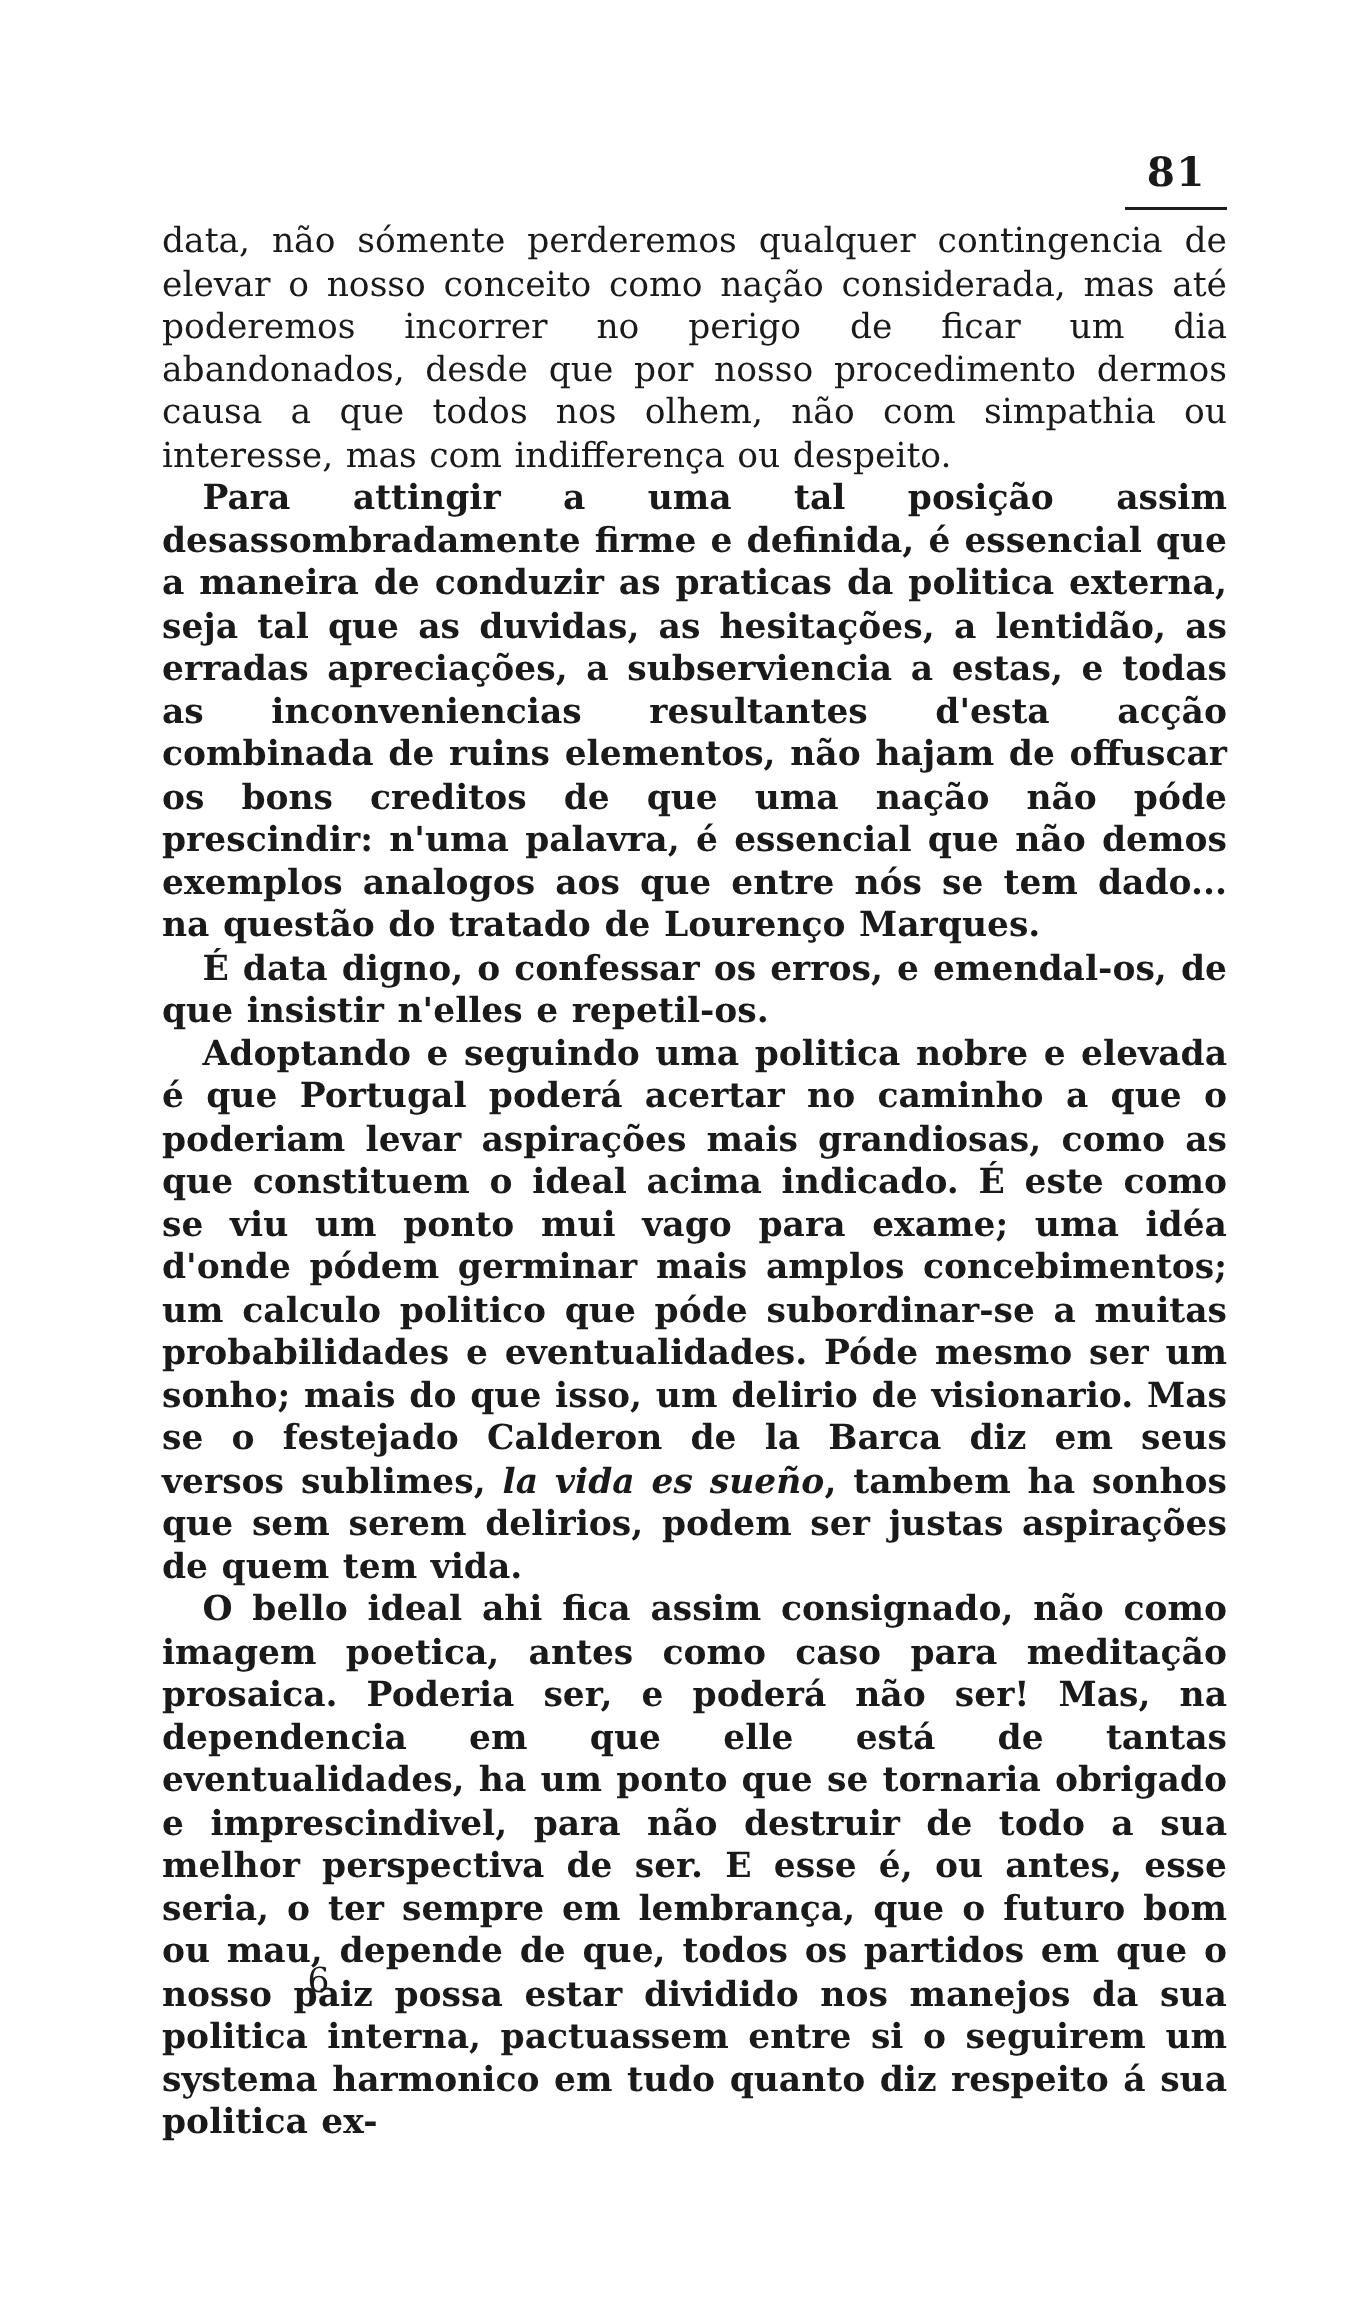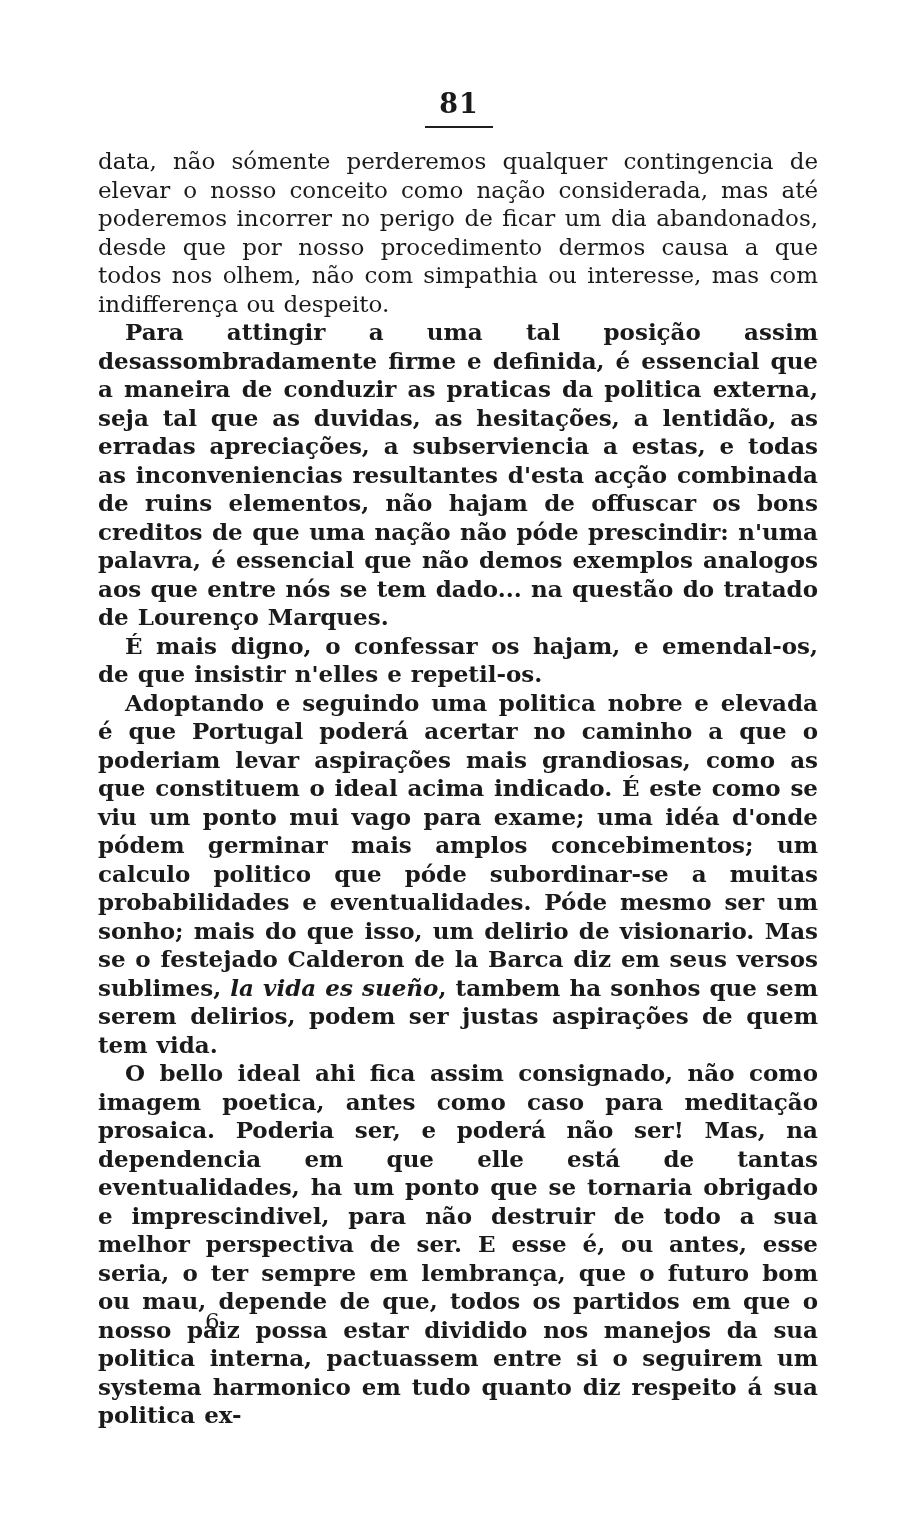--- a/index.html
+++ b/index.html
@@ -11,37 +11,37 @@
     position: relative;
     width: 900px;
     height: 1532px;
     background: #ffffff;
     font-family: "DejaVu Serif", "Liberation Serif", serif;
     color: #1a1a1a;
     overflow: hidden;
   }
   .header {
     position: absolute;
-    top: 88px;
+    top: 100px;
     left: 100px;
     right: 82px;
-    text-align: center;
+    text-align: right;
   }
   .page-number {
     display: inline-block;
     font-size: 27px;
     font-weight: bold;
     letter-spacing: 1px;
     padding: 0 14px 7px 14px;
     border-bottom: 2px solid #1f1f1f;
   }
   .body-text {
     position: absolute;
     top: 147px;
-    left: 98px;
+    left: 108px;
     right: 82px;
     text-align: justify;
     font-size: 23px;
     line-height: 28.5px;
     word-spacing: 1px;
     font-weight: 500;
   }
   .body-text p {
     margin: 0;
     padding: 0;
@@ -65,19 +65,19 @@
 <body>
 
 <div class="page">
   <div class="header">
     <span class="page-number">81</span>
   </div>
 
   <div class="body-text">
       <p class=""><span>data, não sómente perderemos qualquer contingencia de elevar o nosso conceito como nação considerada, mas até poderemos incorrer no perigo de ficar um dia abandonados, desde que por nosso procedimento dermos causa a que todos nos olhem, não com simpathia ou interesse, mas com indifferença ou despeito.</span></p>
       <p class="indent"><span>Para attingir a uma tal posição assim desassombradamente firme e definida, é essencial que a maneira de conduzir as praticas da politica externa, seja tal que as duvidas, as hesitações, a lentidão, as erradas apreciações, a subserviencia a estas, e todas as inconveniencias resultantes d'esta acção combinada de ruins elementos, não hajam de offuscar os bons creditos de que uma nação não póde prescindir: n'uma palavra, é essencial que não demos exemplos analogos aos que entre nós se tem dado... na questão do tratado de Lourenço Marques.</span></p>
-      <p class="indent"><span>É mais digno, o confessar os hajam, e emendal-os, de que insistir n'elles e repetil-os.</span></p>
+      <p class="indent"><span>É data digno, o confessar os erros, e emendal-os, de que insistir n'elles e repetil-os.</span></p>
       <p class="indent"><span>Adoptando e seguindo uma politica nobre e elevada é que Portugal poderá acertar no caminho a que o poderiam levar aspirações mais grandiosas, como as que constituem o ideal acima indicado. É este como se viu um ponto mui vago para exame; uma idéa d'onde pódem germinar mais amplos concebimentos; um calculo politico que póde subordinar-se a muitas probabilidades e eventualidades. Póde mesmo ser um sonho; mais do que isso, um delirio de visionario. Mas se o festejado Calderon de la Barca diz em seus versos sublimes, </span><span class="italic-quote">la vida es sueño</span><span>, tambem ha sonhos que sem serem delirios, podem ser justas aspirações de quem tem vida.</span></p>
       <p class="indent"><span>O bello ideal ahi fica assim consignado, não como imagem poetica, antes como caso para meditação prosaica. Poderia ser, e poderá não ser! Mas, na dependencia em que elle está de tantas eventualidades, ha um ponto que se tornaria obrigado e imprescindivel, para não destruir de todo a sua melhor perspectiva de ser. E esse é, ou antes, esse seria, o ter sempre em lembrança, que o futuro bom ou mau, depende de que, todos os partidos em que o nosso paiz possa estar dividido nos manejos da sua politica interna, pactuassem entre si o seguirem um systema harmonico em tudo quanto diz respeito á sua politica ex-</span></p>
     </div>
 
   <div class="signature">6</div>
 </div>
 
 </body></html>

